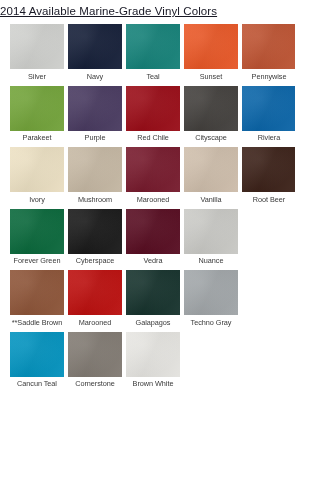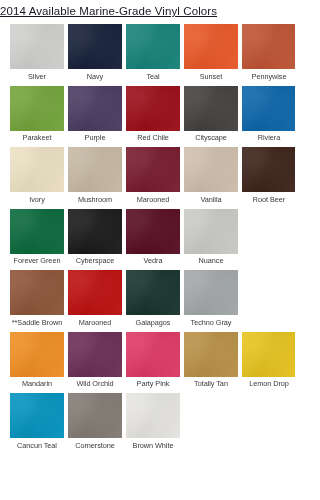--- a/index.html
+++ b/index.html
@@ -180,42 +180,20 @@
           <div class="swatch" title="Galapagos" style="background-color: rgb(23, 52, 46);"></div>
           <div class="label">Galapagos</div>
         </div>
         <div class="cell">
           <div class="swatch" title="Techno Gray" style="background-color: rgb(166, 171, 174);"></div>
           <div class="label">Techno Gray</div>
         </div>
       </div>
       <div class="row">
         <div class="cell">
-          <div class="swatch" title="Mandarin" style="background-color: rgb(245, 145, 35);"></div>
-          <div class="label">Mandarin</div>
-        </div>
-        <div class="cell">
-          <div class="swatch" title="Wild Orchid" style="background-color: rgb(109, 47, 88);"></div>
-          <div class="label">Wild Orchid</div>
-        </div>
-        <div class="cell">
-          <div class="swatch" title="Party Pink" style="background-color: rgb(228, 58, 103);"></div>
-          <div class="label">Party Pink</div>
-        </div>
-        <div class="cell">
-          <div class="swatch" title="Totally Tan" style="background-color: rgb(189, 148, 72);"></div>
-          <div class="label">Totally Tan</div>
-        </div>
-        <div class="cell">
-          <div class="swatch" title="Lemon Drop" style="background-color: rgb(236, 200, 30);"></div>
-          <div class="label">Lemon Drop</div>
-        </div>
-      </div>
-      <div class="row">
-        <div class="cell">
           <div class="swatch" title="Cancun Blue" style="background-color: rgb(3, 151, 196);"></div>
           <div class="label">Cancun Teal</div>
         </div>
         <div class="cell">
           <div class="swatch" title="Cornerstone" style="background-color: rgb(133, 126, 118);"></div>
           <div class="label">Cornerstone</div>
         </div>
         <div class="cell">
           <div class="swatch" title="Mystic White" style="background-color: rgb(236, 235, 231);"></div>
           <div class="label">Brown White</div>

